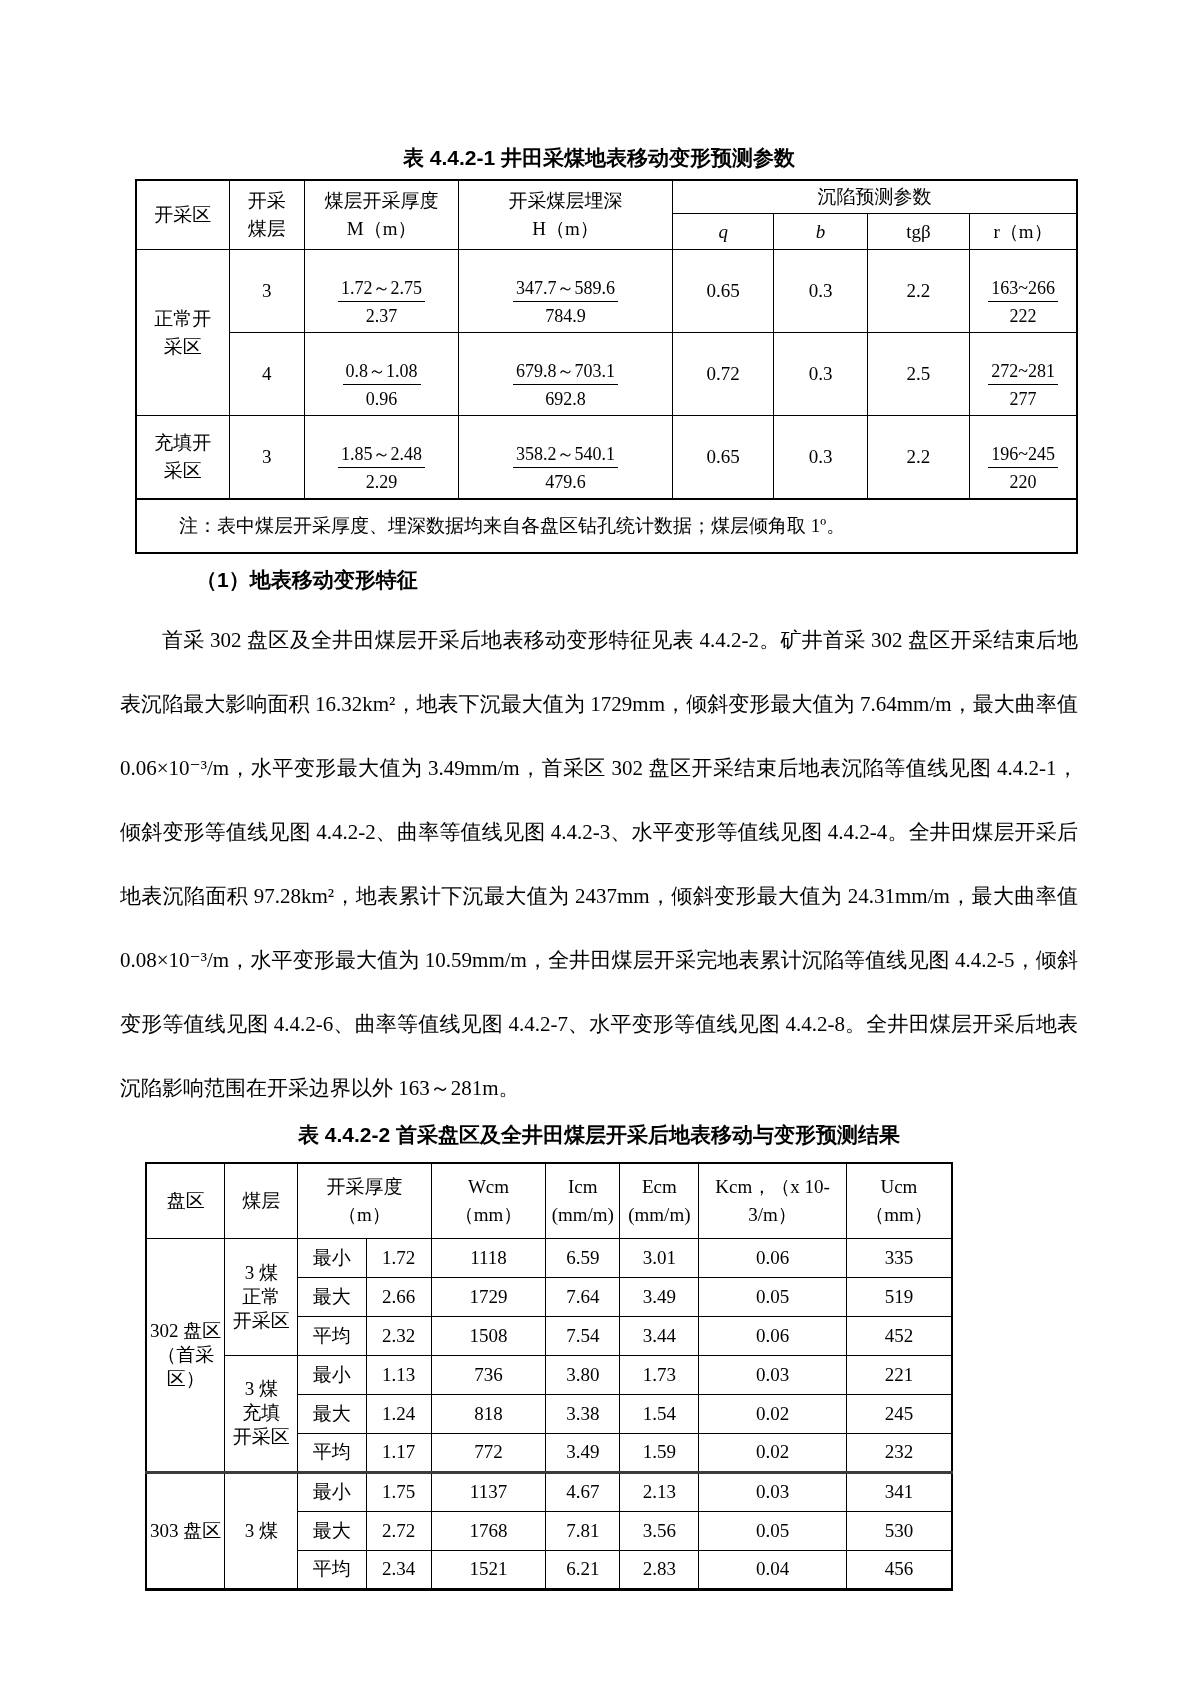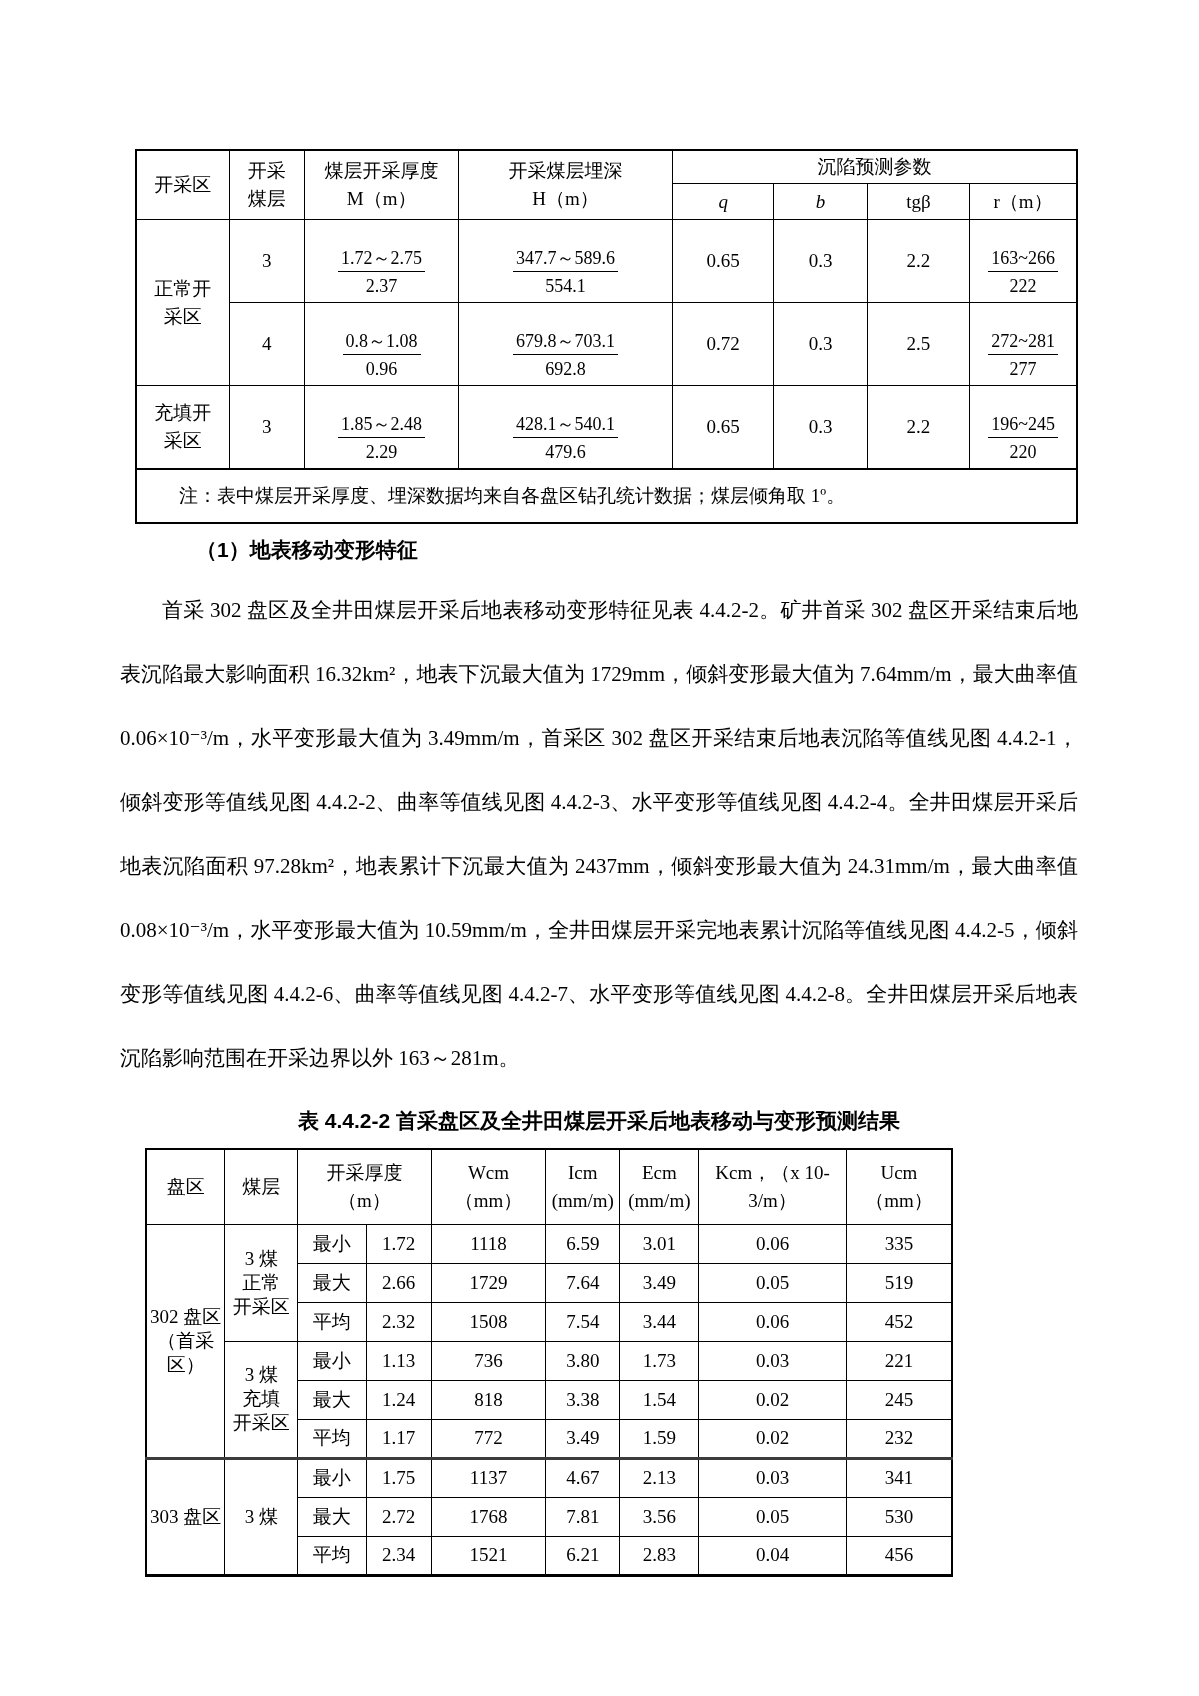--- a/index.html
+++ b/index.html
@@ -41,33 +41,34 @@
   .sub-heading {
     margin:12px 0 0 76px; font-size:21px; font-weight:bold; line-height:28px;
     font-family:"Liberation Sans","DejaVu Sans",sans-serif;
   }
   .body-par {
     margin-top:14px; font-size:21px; line-height:64px;
     text-align:justify; text-indent:2em;
   }
 
   
-  .t2-title { margin-top:16px; }
+  .t2-title { }
   .t2 { width:808px; margin:12px 0 0 25px; border:2px solid #000; border-bottom-width:3px; }
   .t2 tr.hdr td { height:75px; line-height:28px; }
   .t2 tr.d td { height:39px; line-height:24px; }
   .t2 tr.sep td { border-top:3px solid #3c3c3c; }
 
   .page-num { text-align:center; font-size:19px; margin-top:58px; }
 </style>
 </head>
 <body>
 
 <div class="page">
 
+  <div class="tbl-title">表 4.4.2-1  井田采煤地表移动变形预测参数</div>
 
   <table class="t1">
     <colgroup>
       <col style="width:9.9%">
         <col style="width:8.0%">
         <col style="width:16.4%">
         <col style="width:22.7%">
       <col style="width:10.8%">
         <col style="width:9.9%">
         <col style="width:10.9%">
@@ -91,21 +92,21 @@
       <td>r（m）</td>
     </tr>
     <tr class="data">
       <td rowspan="2" class="ml">正常开
 采区</td>
       <td>3</td>
       <td>
         <span class="frac"><span class="top">1.72～2.75</span><span class="bot">2.37</span></span>
       </td>
       <td>
-        <span class="frac"><span class="top">347.7～589.6</span><span class="bot">554.1</span></span>
+        <span class="frac"><span class="top">347.7～589.6</span><span class="bot">784.9</span></span>
       </td>
       <td>0.65</td>
       <td>0.3</td>
       <td>2.2</td>
       <td>
         <span class="frac"><span class="top">163~266</span><span class="bot">222</span></span>
       </td>
     </tr>
     <tr class="data">
       <td>4</td>
@@ -123,21 +124,21 @@
       </td>
     </tr>
     <tr class="data">
       <td class="ml">充填开
 采区</td>
       <td>3</td>
       <td>
         <span class="frac"><span class="top">1.85～2.48</span><span class="bot">2.29</span></span>
       </td>
       <td>
-        <span class="frac"><span class="top">428.1～540.1</span><span class="bot">479.6</span></span>
+        <span class="frac"><span class="top">358.2～540.1</span><span class="bot">479.6</span></span>
       </td>
       <td>0.65</td>
       <td>0.3</td>
       <td>2.2</td>
       <td>
         <span class="frac"><span class="top">196~245</span><span class="bot">220</span></span>
       </td>
     </tr>
     <tr>
       <td colspan="8" class="note-cell">注：表中煤层开采厚度、埋深数据均来自各盘区钻孔统计数据；煤层倾角取 1º。</td>

